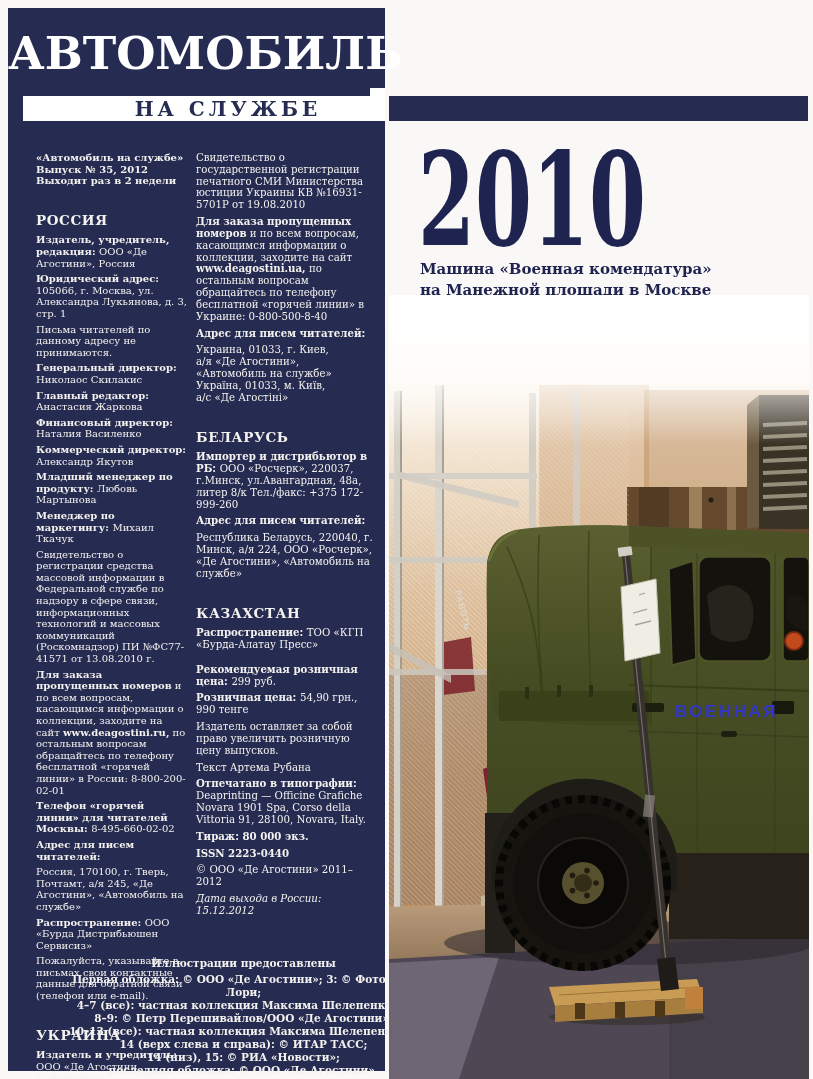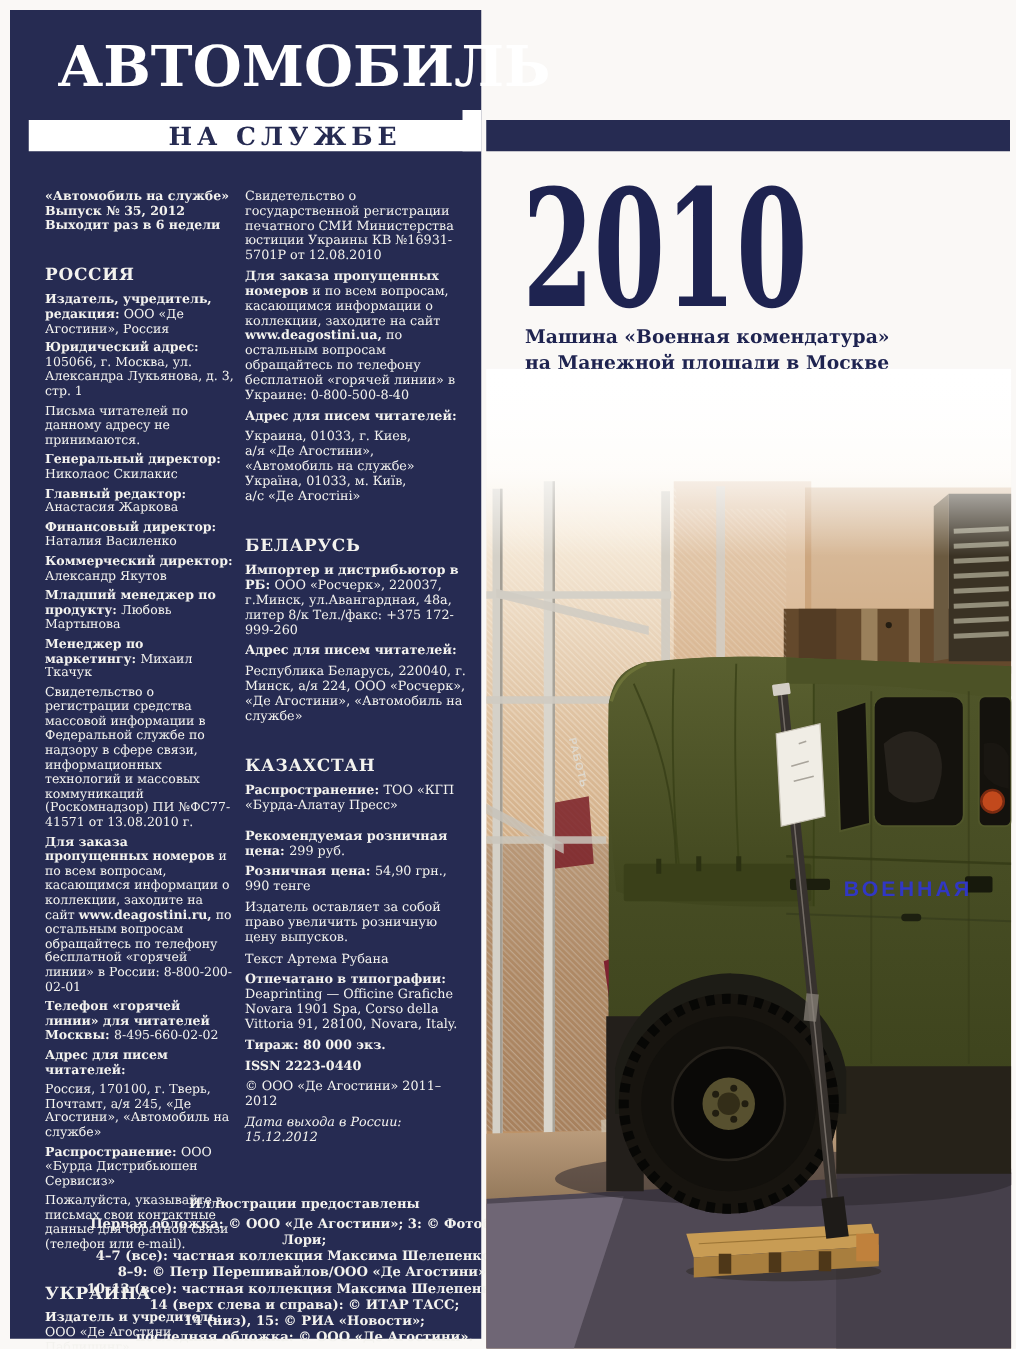--- a/index.html
+++ b/index.html
@@ -14,21 +14,20 @@
     font-family:"DejaVu Serif", serif;
   }
   .panel{
     position:absolute;left:8px;top:8px;width:377px;height:1063px;
     background:var(--panel-navy);
   }
   .masthead-title{
     position:absolute;left:8px;top:31px;width:377px;text-align:center;
     font-size:45px;font-weight:bold;color:#ffffff;letter-spacing:0px;line-height:1;
     font-family:"DejaVu Serif", serif;
-    padding-left:38px;
   }
   .banner{
     position:absolute;left:23px;top:96px;width:362px;height:25px;background:#ffffff;
     display:flex;align-items:center;justify-content:center;padding-left:48px;
   }
   .banner span{
     color:var(--panel-navy);font-weight:bold;font-size:20px;letter-spacing:4px;line-height:1;
   }
   .banner-notch{position:absolute;left:370px;top:88px;width:15px;height:33px;background:#ffffff;}
   .navy-bar{position:absolute;left:389px;top:96px;width:419px;height:25px;background:var(--panel-navy);}
@@ -68,21 +67,21 @@
 
   <div class="masthead-title">АВТОМОБИЛЬ</div>
 
   <div class="banner">
     <span>НА СЛУЖБЕ</span>
   </div>
   <div class="banner-notch"></div>
   <div class="navy-bar"></div>
 
   <div class="col col-left" id="col-left">
-      <p><b>«Автомобиль на службе»</b><br><b>Выпуск № 35, 2012</b><br><b>Выходит раз в 6 недели</b></p>
+      <p><b>«Автомобиль на службе»</b><br><b>Выпуск № 35, 2012</b><br><b>Выходит раз в 2 недели</b></p>
       <div class="hdr">РОССИЯ</div>
       <p><b>Издатель, учредитель, редакция: </b><span>ООО «Де Агостини», Россия</span></p>
       <p><b>Юридический адрес: </b><span>105066, г. Москва, ул. Александра Лукьянова, д. 3, стр. 1</span></p>
       <p><span>Письма читателей по данному адресу не принимаются.</span></p>
       <p><b>Генеральный директор: </b><span>Николаос Скилакис</span></p>
       <p><b>Главный редактор: </b><span>Анастасия Жаркова</span></p>
       <p><b>Финансовый директор: </b><span>Наталия Василенко</span></p>
       <p><b>Коммерческий директор: </b><span>Александр Якутов</span></p>
       <p><b>Младший менеджер по продукту: </b><span>Любовь Мартынова</span></p>
       <p><b>Менеджер по маркетингу: </b><span>Михаил Ткачук</span></p>
@@ -91,21 +90,21 @@
       <p><b>Телефон «горячей линии» для читателей Москвы: </b><span>8-495-660-02-02</span></p>
       <p><b>Адрес для писем читателей:</b></p>
       <p><span>Россия, 170100, г. Тверь, Почтамт, а/я 245, «Де Агостини», «Автомобиль на службе»</span></p>
       <p><b>Распространение: </b><span>ООО «Бурда Дистрибьюшен Сервисиз»</span></p>
       <p><span>Пожалуйста, указывайте в письмах свои контактные данные для обратной связи (телефон или e-mail).</span></p>
       <div class="hdr">УКРАИНА</div>
       <p><b>Издатель и учредитель: </b><span>ООО «Де Агостини Паблишинг»</span></p>
       <p><b>Юридический адрес: </b><span>01032, Украина, г. Киев, ул. Саксаганского, 119</span></p>
     </div>
   <div class="col col-right" id="col-right">
-      <p><span>Свидетельство о государственной регистрации печатного СМИ Министерства юстиции Украины КВ №16931-5701Р от 12.08.2010</span></p>
+      <p><span>Свидетельство о государственной регистрации печатного СМИ Министерства юстиции Украины КВ №16931-5701Р от 19.08.2010</span></p>
       <p><b>Для заказа пропущенных номеров</b><span> и по всем вопросам, касающимся информации о коллекции, заходите на сайт </span><b>www.deagostini.ua,</b><span> по остальным вопросам обращайтесь по телефону бесплатной «горячей линии» в Украине: 0-800-500-8-40</span></p>
       <p><b>Адрес для писем читателей:</b></p>
       <p><span>Украина, 01033, г. Киев,</span><br><span>а/я «Де Агостини»,</span><br><span>«Автомобиль на службе»</span><br><span>Україна, 01033, м. Київ,</span><br><span>а/с «Де Агостіні»</span></p>
       <div class="hdr">БЕЛАРУСЬ</div>
       <p><b>Импортер и дистрибьютор в РБ: </b><span>ООО «Росчерк», 220037, г.Минск, ул.Авангардная, 48а, литер 8/к Тел./факс: +375 172-999-260</span></p>
       <p><b>Адрес для писем читателей:</b></p>
       <p><span>Республика Беларусь, 220040, г. Минск, а/я 224, ООО «Росчерк», «Де Агостини», «Автомобиль на службе»</span></p>
       <div class="hdr">КАЗАХСТАН</div>
       <p><b>Распространение: </b><span>ТОО «КГП «Бурда-Алатау Пресс»</span></p>
       <div style="height: 8px;"></div>

